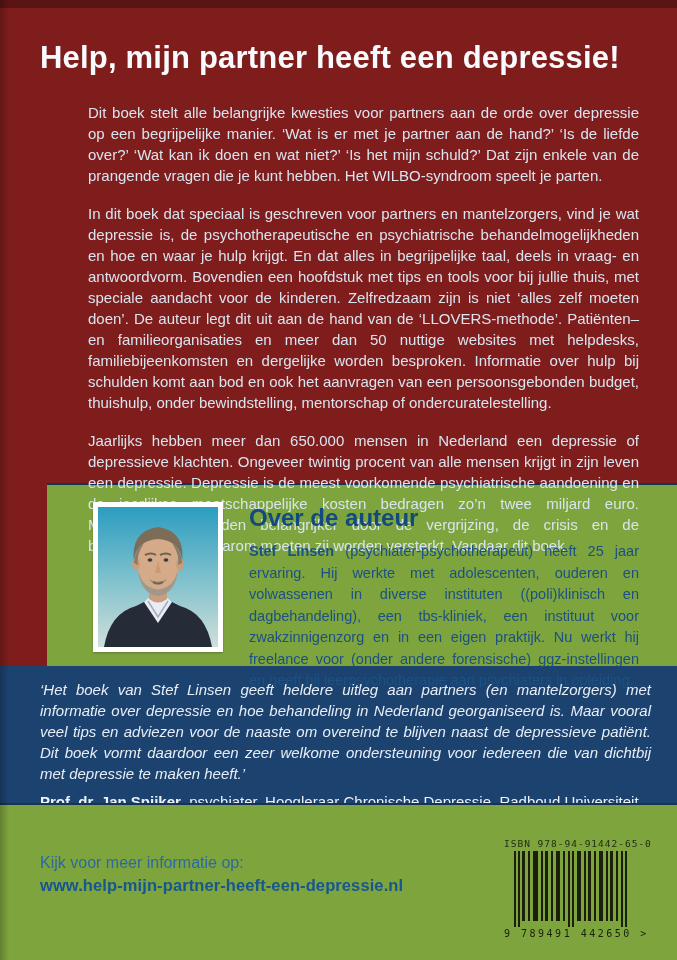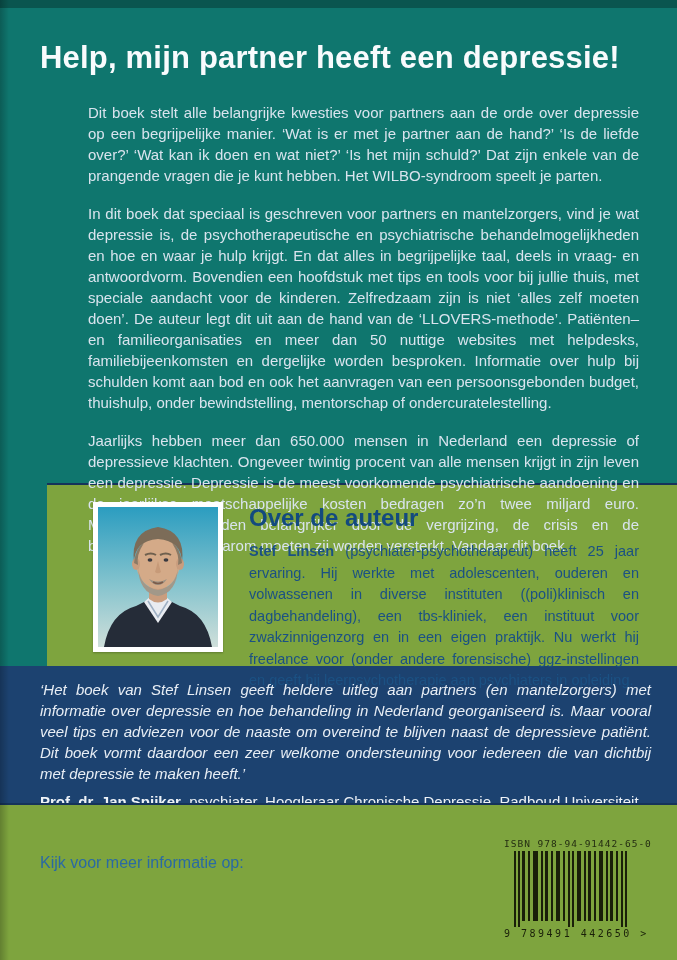--- a/index.html
+++ b/index.html
@@ -2,21 +2,21 @@
 <html><head>
 <meta charset="utf-8">
 <style>
   * { margin: 0; padding: 0; box-sizing: border-box; }
   html, body { background: #555; }
   body { display: flex; justify-content: center; }
   .cover {
     position: relative;
     width: 677px;
     height: 960px;
-    background: #0f766e;
+    background: #7f1d1d;
     font-family: "Liberation Sans", sans-serif;
     overflow: hidden;
   }
   
   .edge-top {
     position: absolute; top: 0; left: 0; right: 0; height: 8px;
     background: rgba(0,0,0,0.28); z-index: 10;
   }
   .edge-left {
     position: absolute; top: 0; left: 0; bottom: 0; width: 9px;
@@ -204,20 +204,21 @@
     </div>
   </div>
 
   <div class="section-quote">
     <p class="quote-text">‘Het boek van Stef Linsen geeft heldere uitleg aan partners (en mantelzorgers) met informatie over depressie en hoe behandeling in Nederland georganiseerd is. Maar vooral veel tips en adviezen voor de naaste om overeind te blijven naast de depressieve patiënt. Dit boek vormt daardoor een zeer welkome ondersteuning voor iedereen die van dichtbij met depressie te maken heeft.’</p>
     <p class="quote-attribution"><span class="bold-name">Prof. dr. Jan Spijker</span><span>, psychiater, Hoogleraar Chronische Depressie, Radboud Universiteit Nijmegen</span></p>
   </div>
 
   <div class="section-footer">
     <div class="footer-info-label">Kijk voor meer informatie op:</div>
+    <div class="footer-website">www.help-mijn-partner-heeft-een-depressie.nl</div>
 
     <div class="barcode-block">
       <div class="isbn-label">ISBN 978-94-91442-65-0</div>
       <svg class="barcode-bars" width="116" height="76" viewBox="0 0 116 76">
         <g fill="#1a2009">
           <rect x="0" y="0" width="2" height="76"></rect>
           <rect x="4" y="0" width="2" height="76"></rect>
           <rect x="8" y="0" width="3" height="70"></rect>
           <rect x="14" y="0" width="2" height="70"></rect>
           <rect x="19" y="0" width="5" height="70"></rect>

